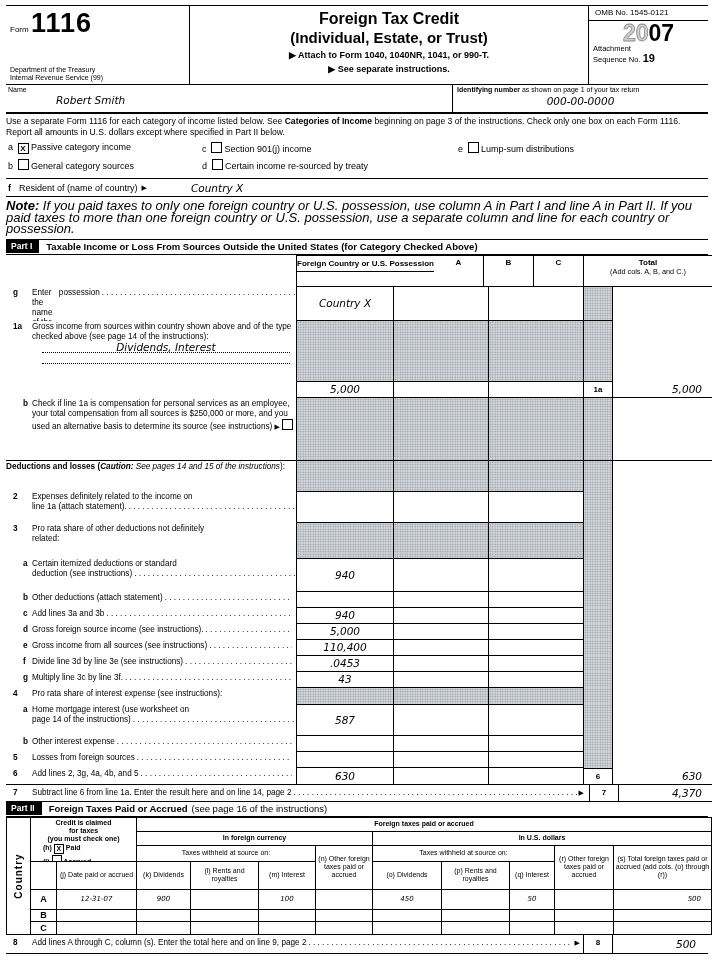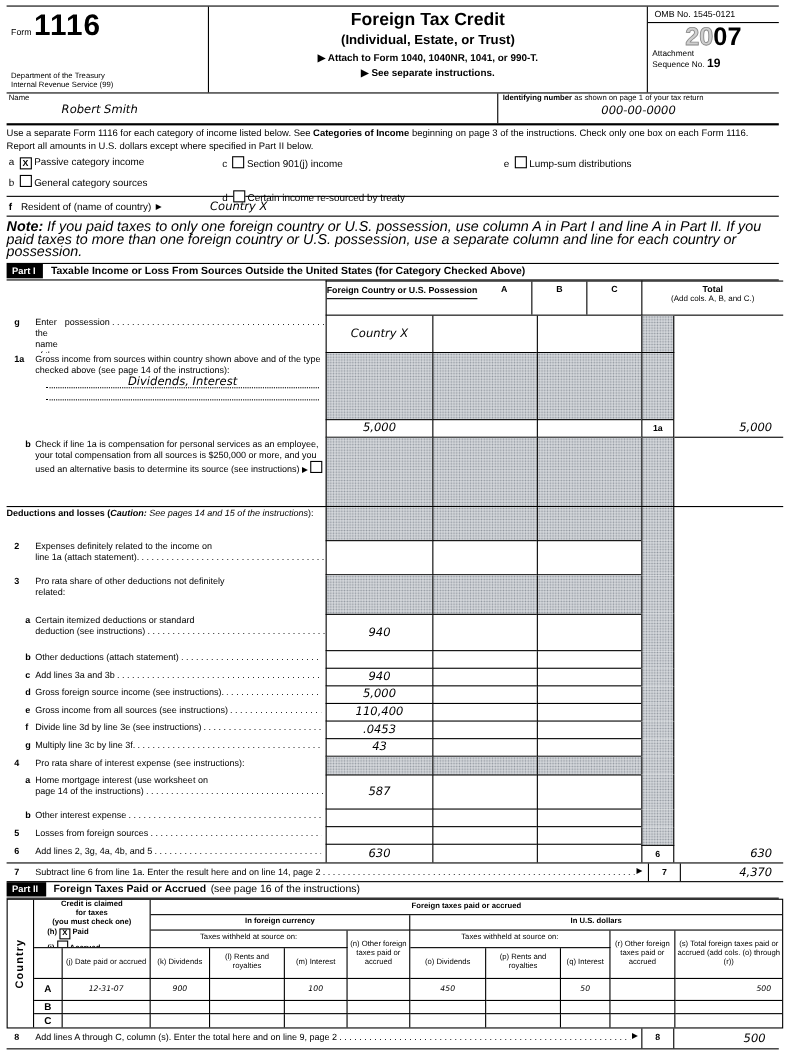--- a/index.html
+++ b/index.html
@@ -12,21 +12,21 @@
   .arrow{font-size:7px;}
   .cbx{display:inline-block;width:9px;height:9px;border:1px solid #000;font-size:8px;line-height:9px;text-align:center;vertical-align:-1px;font-weight:bold;background:#fff;}
   
   .hdr{display:flex;border-top:1.5px solid #000;border-bottom:1px solid #000;height:78px;}
   .hdr-left{width:184px;border-right:1px solid #000;padding:2px 4px;box-sizing:border-box;display:flex;flex-direction:column;justify-content:space-between;}
   .formno{font-size:8px;}
   .formno .big{font-size:27px;font-weight:bold;letter-spacing:1px;}
   .dept{font-size:7px;line-height:8px;}
   .hdr-mid{flex:1;text-align:center;padding-top:4px;}
   .title{font-size:16px;font-weight:bold;}
-  .subtitle{font-size:12px;font-weight:bold;margin-top:1px;}
+  .subtitle{font-size:15px;font-weight:bold;margin-top:1px;}
   .attach{font-size:9px;font-weight:bold;margin-top:4px;}
   .hdr-right{width:120px;border-left:1px solid #000;box-sizing:border-box;padding:2px 4px;font-size:8px;}
   .omb{border-bottom:1px solid #000;padding-bottom:3px;margin:0 -4px;padding-left:6px;}
   .year{font-size:23px;font-weight:bold;text-align:center;line-height:24px;}
   .year .outline{color:#cfcfcf;-webkit-text-stroke:0.8px #8a8a8a;}
   .attseq{font-size:7.5px;line-height:8.5px;}
   .attseq .seqno{font-size:11px;font-weight:bold;}
   
   .namerow{display:flex;border-bottom:2.5px double #000;height:27px;}
   .namecell{flex:1;font-size:7px;padding:1px 2px;}
@@ -156,21 +156,21 @@
     <div class="cat" style="left:2px;top:18px">
       <span class="ltr">b</span>
       <span class="cbx"></span>
       <span>General category sources</span>
     </div>
     <div class="cat" style="left:196px;top:1px">
       <span class="ltr">c</span>
       <span class="cbx"></span>
       <span>Section 901(j) income</span>
     </div>
-    <div class="cat" style="left:196px;top:32px">
+    <div class="cat" style="left:196px;top:18px">
       <span class="ltr">d</span>
       <span class="cbx"></span>
       <span>Certain income re-sourced by treaty</span>
     </div>
     <div class="cat" style="left:452px;top:1px">
       <span class="ltr">e</span>
       <span class="cbx"></span>
       <span>Lump-sum distributions</span>
     </div>
   </div>

